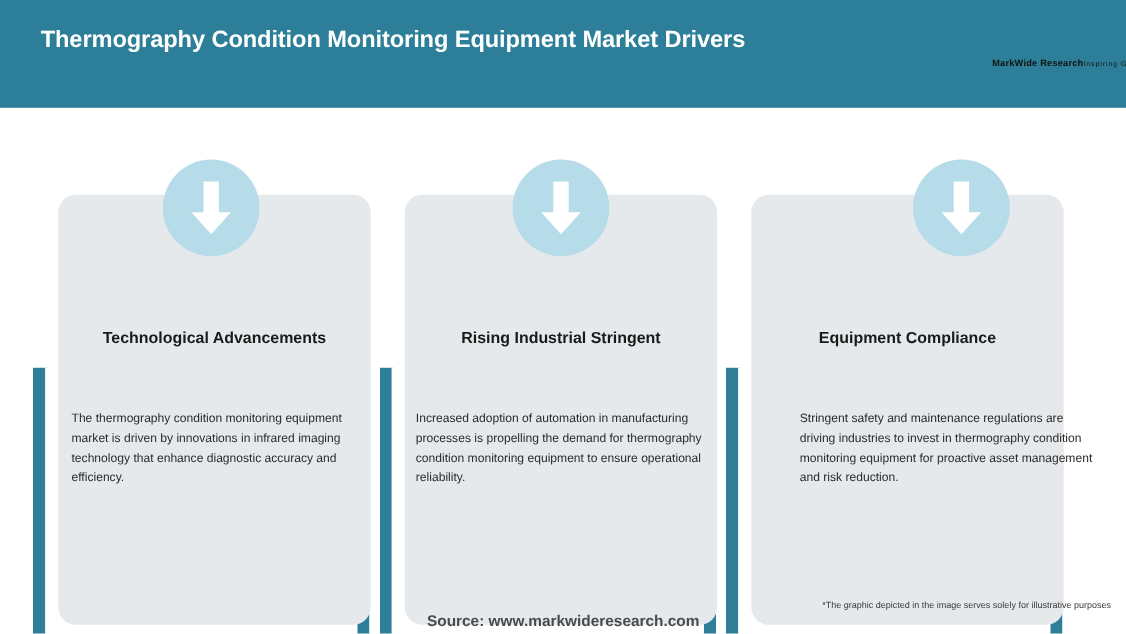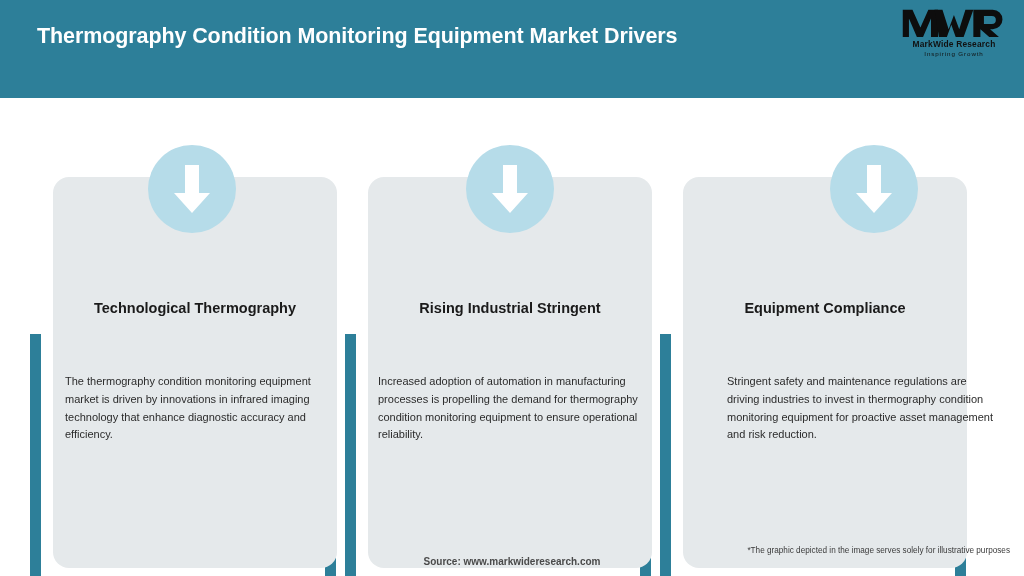--- a/index.html
+++ b/index.html
@@ -42,22 +42,22 @@
   }
 
   
   .logo {
     position: absolute;
     right: 18px;
     top: 8px;
     width: 104px;
     height: 54px;
     display: flex;
-    flex-direction: column;
-    align-items: center;
+    flex-direction: row;
+    align-items: flex-end;
     justify-content: flex-start;
   }
   .logo-mark {
     height: 30px;
     display: block;
   }
   .logo-name {
     font-size: 8.4px;
     font-weight: bold;
     color: #111111;
@@ -160,21 +160,21 @@
   .card-wrap.c2 .card-body { width: 272px; left: 33px; }
   .card-wrap.c3 .card-body { width: 270px; left: 33px; margin-left: 34px; }
 
   
   .footer-source {
     position: absolute;
     left: 0;
     top: 556px;
     width: 1024px;
     text-align: center;
-    font-size: 10px;
+    font-size: 14px;
     font-weight: bold;
     color: #4a4a4a;
   }
 
   .footer-note {
     position: absolute;
     right: 14px;
     top: 546px;
     font-size: 8.2px;
     color: #3a3a3a;
@@ -208,21 +208,21 @@
   <div class="cards">
 
     <div class="card-wrap c1">
       <div class="card-frame"></div>
       <div class="card-panel"></div>
       <div class="icon-circle">
         <svg class="arrow-dn" width="42" height="52" viewBox="0 0 42 52">
           <polygon fill="#ffffff" points="14,2 28,2 28,30 39,30 21,50 3,30 14,30"></polygon>
         </svg>
       </div>
-      <div class="card-title">Technological Thermography</div>
+      <div class="card-title">Technological Advancements</div>
       <div class="card-body">The thermography condition monitoring equipment market is driven by innovations in infrared imaging technology that enhance diagnostic accuracy and efficiency.</div>
     </div>
 
     <div class="card-wrap c2">
       <div class="card-frame"></div>
       <div class="card-panel"></div>
       <div class="icon-circle">
         <svg class="arrow-dn" width="42" height="52" viewBox="0 0 42 52">
           <polygon fill="#ffffff" points="14,2 28,2 28,30 39,30 21,50 3,30 14,30"></polygon>
         </svg>

